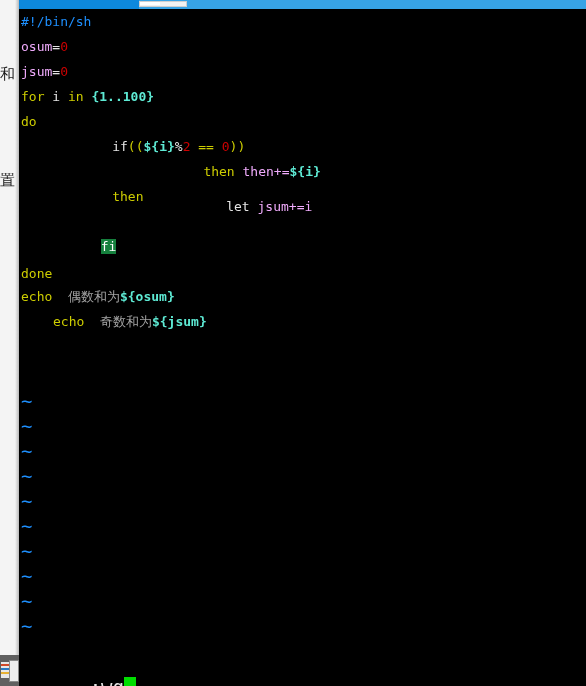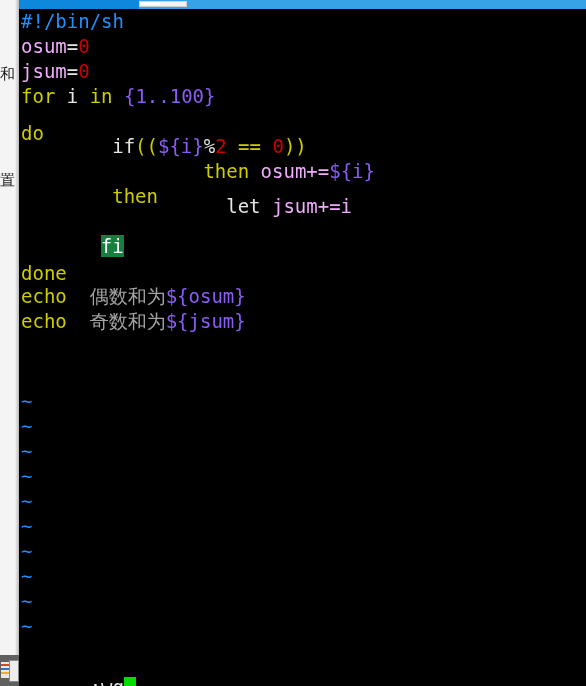--- a/index.html
+++ b/index.html
@@ -105,32 +105,32 @@
     width: 567px; height: 677px;
     background: #000000;
     overflow: hidden;
   }
 
   .line {
     position: absolute;
     left: 2px;
     height: 25px;
     line-height: 25px;
-    font-size: 19px;
+    font-size: 13px;
     white-space: pre;
     letter-spacing: 0px;
   }
 
   
   .c-comment  { color: #1e90ff; }
   .c-var      { color: #f0abfc; }
   .c-num      { color: #cd0000; }
   .c-kw       { color: #cdcd00; }
   .c-plain    { color: #e5e5e5; }
-  .c-expand   { color: #8b5cf6; }
+  .c-expand   { color: #5eead4; font-weight: bold; }
   .c-str      { color: #a3a3a3; }
 
   .hl-err {
     background: #15803d;
     color: #ffffff;
   }
 
   .cursor-block {
     display: inline-block;
     width: 12px;
@@ -179,29 +179,29 @@
     <div class="seg-widget"></div>
     <div class="seg-widget-fill"></div>
   </div>
 
   <div class="vim">
     <div id="code-lines">
         <div class="line" style="top: 0px; padding-left: 0px;"><span class="c-comment">#!/bin/sh</span></div>
         <div class="line" style="top: 25px; padding-left: 0px;"><span class="c-var">osum</span><span class="c-plain">=</span><span class="c-num">0</span></div>
         <div class="line" style="top: 50px; padding-left: 0px;"><span class="c-var">jsum</span><span class="c-plain">=</span><span class="c-num">0</span></div>
         <div class="line" style="top: 75px; padding-left: 0px;"><span class="c-kw">for </span><span class="c-plain">i</span><span class="c-kw"> in </span><span class="c-expand">{1..100}</span></div>
-        <div class="line" style="top: 112px; padding-left: 0px;"><span class="c-kw">do</span></div>
+        <div class="line" style="top: 100px; padding-left: 0px;"><span class="c-kw">do</span></div>
         <div class="line" style="top: 125px; padding-left: 91.2px;"><span class="c-plain">if</span><span class="c-kw">((</span><span class="c-expand">${i}</span><span class="c-plain">%</span><span class="c-num">2</span><span class="c-plain"> </span><span class="c-kw">==</span><span class="c-plain"> </span><span class="c-num">0</span><span class="c-kw">))</span></div>
-        <div class="line" style="top: 150px; padding-left: 182.4px;"><span class="c-kw">then </span><span class="c-var">osum+=</span><span class="c-expand">${i}</span></div>
+        <div class="line" style="top: 150px; padding-left: 182.4px;"><span class="c-kw">then </span><span class="c-var">then+=</span><span class="c-expand">${i}</span></div>
         <div class="line" style="top: 175px; padding-left: 91.2px;"><span class="c-kw">then</span></div>
         <div class="line" style="top: 185px; padding-left: 205.2px;"><span class="c-plain">let </span><span class="c-var">jsum+=i</span></div>
         <div class="line" style="top: 225px; padding-left: 79.8px;"><span class="hl-err">fi</span></div>
         <div class="line" style="top: 252px; padding-left: 0px;"><span class="c-kw">done</span></div>
         <div class="line" style="top: 275px; padding-left: 0px;"><span class="c-kw">echo </span><span class="c-str"> 偶数和为</span><span class="c-expand">${osum}</span></div>
-        <div class="line" style="top: 300px; padding-left: 0px;"><span class="c-kw">echo </span><span class="c-str"> 奇数和为</span><span class="c-expand">${jsum}</span></div>
+        <div class="line" style="top: 300px; padding-left: 0px; margin-left: 32px;"><span class="c-kw">echo </span><span class="c-str"> 奇数和为</span><span class="c-expand">${jsum}</span></div>
       </div>
     <div id="tilde-lines">
         <div class="tilde" style="top: 380px;">~</div>
         <div class="tilde" style="top: 405px;">~</div>
         <div class="tilde" style="top: 430px;">~</div>
         <div class="tilde" style="top: 455px;">~</div>
         <div class="tilde" style="top: 480px;">~</div>
         <div class="tilde" style="top: 505px;">~</div>
         <div class="tilde" style="top: 530px;">~</div>
         <div class="tilde" style="top: 555px;">~</div>

